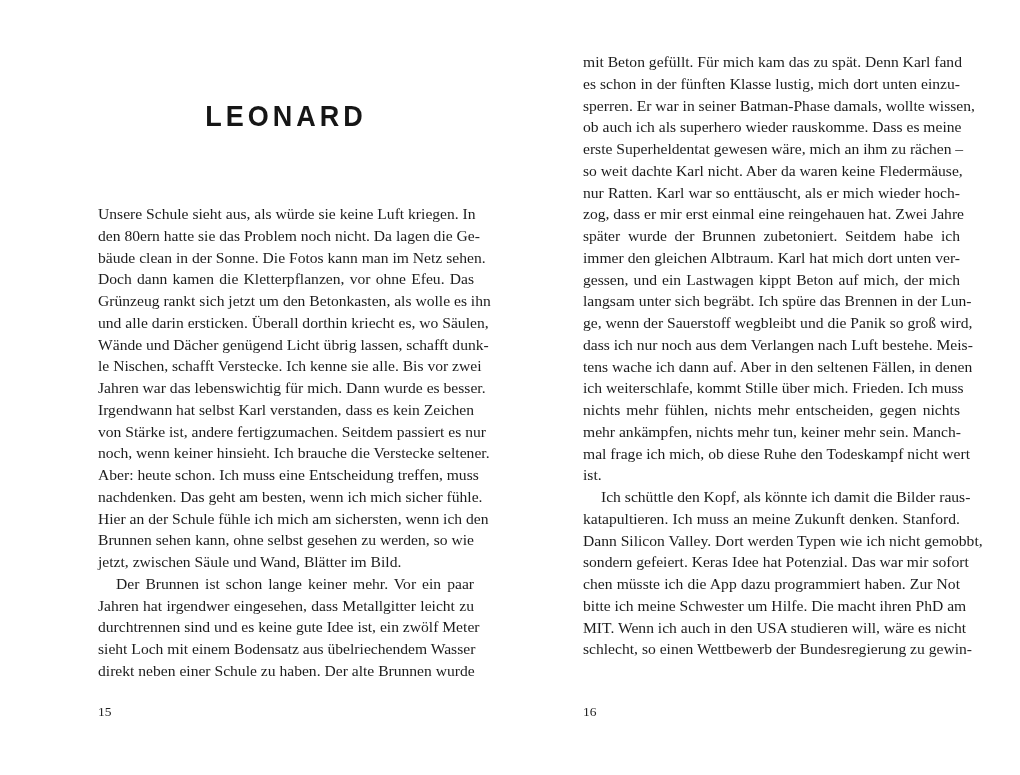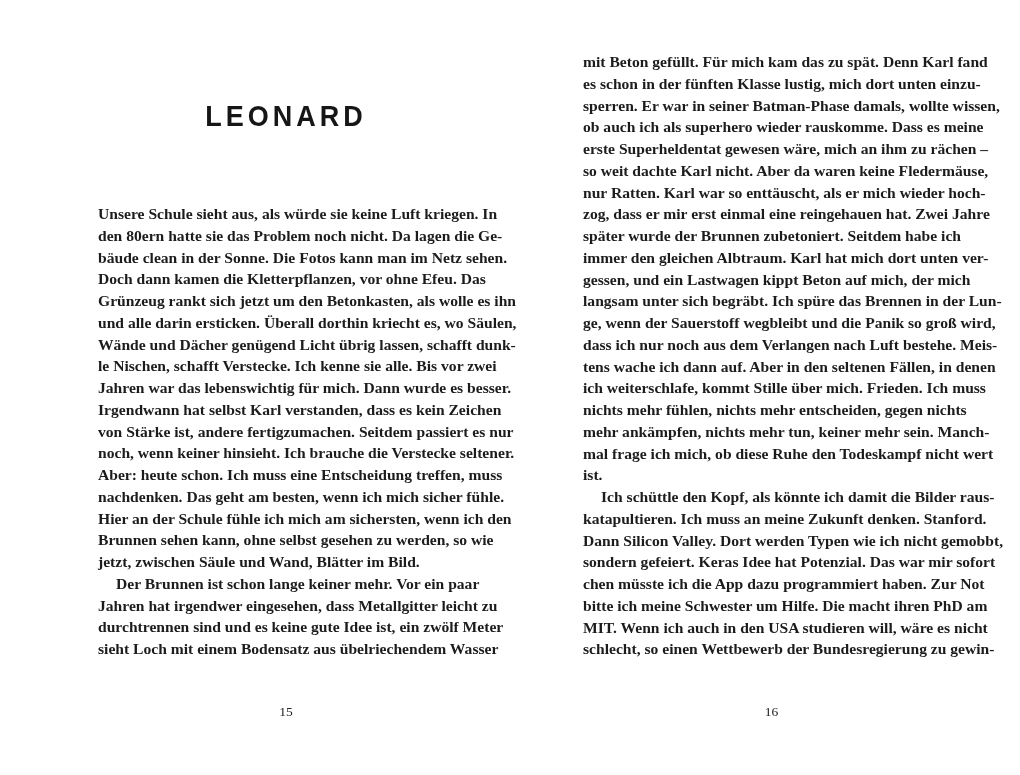--- a/index.html
+++ b/index.html
@@ -37,21 +37,20 @@
     font-size: 27px;
     letter-spacing: 4px;
     color: #161616;
     transform: scaleY(1.08);
   }
 
   .text-block {
     position: absolute;
     left: 0;
     right: 0;
-    font-weight: bold;
   }
   .col-left  .text-block { top: 203px; }
   .col-right .text-block { top: 51px; }
 
   .line {
     font-size: 15.6px;
     line-height: 21.75px;
     height: 21.75px;
     color: #1c1c1c;
     text-align: justify;
@@ -63,21 +62,20 @@
   }
   .line.indent {
     text-indent: 18px;
   }
 
   .page-num {
     position: absolute;
     top: 704px;
     left: 0;
     right: 0;
-    text-align: center;
     font-size: 13.5px;
     color: #222222;
   }
 </style>
 </head>
 <body>
 
 <div class="book-spread">
 
   <div class="column col-left">
@@ -97,20 +95,21 @@
         <div class="line">noch, wenn keiner hinsieht. Ich brauche die Verstecke seltener.</div>
         <div class="line">Aber: heute schon. Ich muss eine Entscheidung treffen, muss</div>
         <div class="line">nachdenken. Das geht am besten, wenn ich mich sicher fühle.</div>
         <div class="line">Hier an der Schule fühle ich mich am sichersten, wenn ich den</div>
         <div class="line">Brunnen sehen kann, ohne selbst gesehen zu werden, so wie</div>
         <div class="line end">jetzt, zwischen Säule und Wand, Blätter im Bild.</div>
         <div class="line indent">Der Brunnen ist schon lange keiner mehr. Vor ein paar</div>
         <div class="line">Jahren hat irgendwer eingesehen, dass Metallgitter leicht zu</div>
         <div class="line">durchtrennen sind und es keine gute Idee ist, ein zwölf Meter</div>
         <div class="line">sieht Loch mit einem Bodensatz aus übelriechendem Wasser</div>
+        <div class="line">direkt neben einer Schule zu haben. Der alte Brunnen wurde</div>
       </div>
     <div class="page-num">15</div>
   </div>
 
   <div class="column col-right">
     <div class="text-block">
         <div class="line">mit Beton gefüllt. Für mich kam das zu spät. Denn Karl fand</div>
         <div class="line">es schon in der fünften Klasse lustig, mich dort unten einzu-</div>
         <div class="line">sperren. Er war in seiner Batman-Phase damals, wollte wissen,</div>
         <div class="line">ob auch ich als superhero wieder rauskomme. Dass es meine</div>

